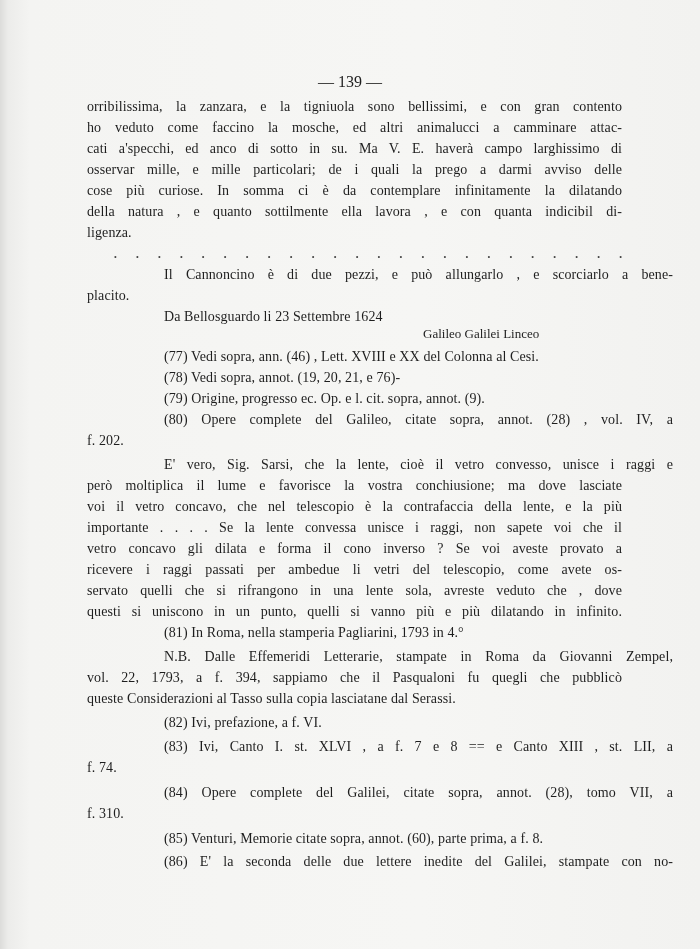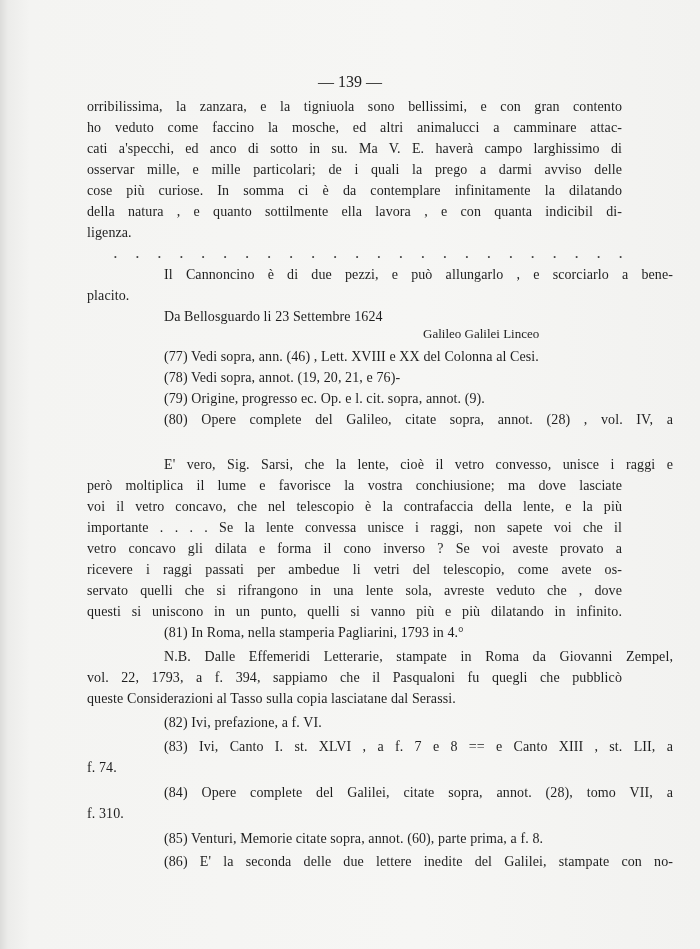--- a/index.html
+++ b/index.html
@@ -44,20 +44,21 @@
 
   <div class="line just indent" style="top:265px">Il Cannoncino è di due pezzi, e può allungarlo , e scorciarlo a bene-</div>
   <div class="line" style="top:286px">placito.</div>
   <div class="line indent" style="top:307px">Da Bellosguardo li 23 Settembre 1624</div>
   <div class="sig">Galileo Galilei Linceo</div>
 
   <div class="line indent" style="top:347px">(77) Vedi sopra, ann. (46) , Lett. XVIII e XX del Colonna al Cesi.</div>
   <div class="line indent" style="top:368px">(78) Vedi sopra, annot. (19, 20, 21, e 76)-</div>
   <div class="line indent" style="top:389px">(79) Origine, progresso ec. Op. e l. cit. sopra, annot. (9).</div>
   <div class="line just indent" style="top:410px">(80) Opere complete del Galileo, citate sopra, annot. (28) , vol. IV, a</div>
+  <div class="line" style="top:431px">f. 202.</div>
 
   <div class="line just indent" style="top:455px">E' vero, Sig. Sarsi, che la lente, cioè il vetro convesso, unisce i raggi e</div>
   <div class="line just" style="top:476px">però moltiplica il lume e favorisce la vostra conchiusione; ma dove lasciate</div>
   <div class="line just" style="top:497px">voi il vetro concavo, che nel telescopio è la contrafaccia della lente, e la più</div>
   <div class="line just" style="top:518px">importante . . . . Se la lente convessa unisce i raggi, non sapete voi che il</div>
   <div class="line just" style="top:539px">vetro concavo gli dilata e forma il cono inverso ? Se voi aveste provato a</div>
   <div class="line just" style="top:560px">ricevere i raggi passati per ambedue li vetri del telescopio, come avete os-</div>
   <div class="line just" style="top:581px">servato quelli che si rifrangono in una lente sola, avreste veduto che , dove</div>
   <div class="line just" style="top:602px">questi si uniscono in un punto, quelli si vanno più e più dilatando in infinito.</div>
 

